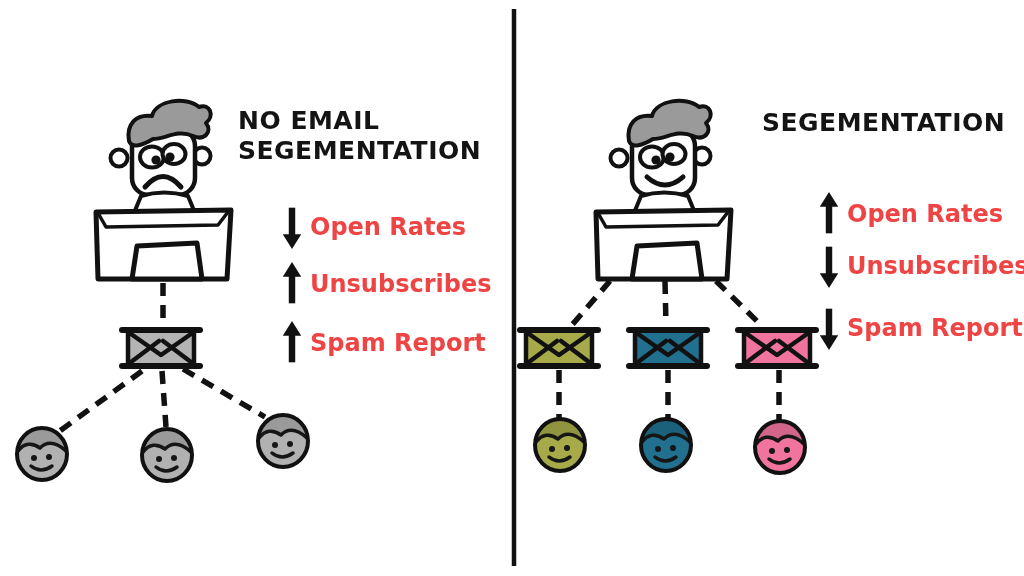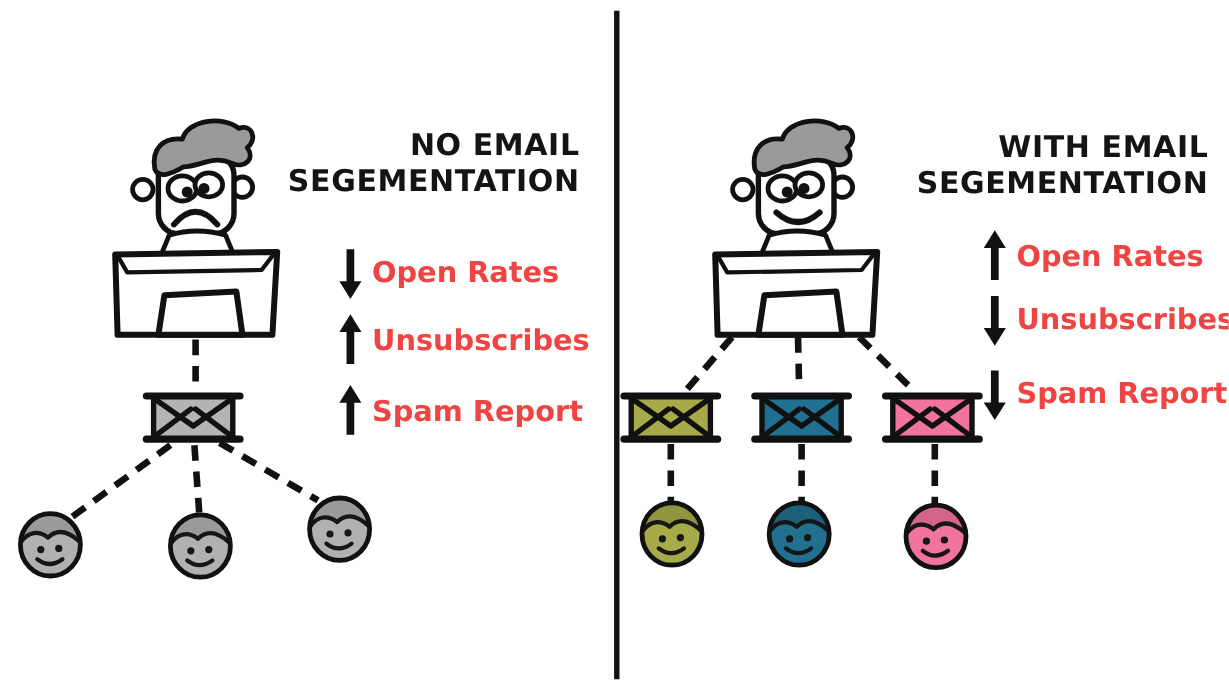--- a/index.html
+++ b/index.html
@@ -2,21 +2,21 @@
 <html><head>
 <meta charset="utf-8">
 <style>
   html,body{margin:0;padding:0;background:#fff;}
   .canvas{
     position:relative;width:1024px;height:576px;background:#ffffff;
     overflow:hidden;font-family:"DejaVu Sans",sans-serif;color:#161616;
   }
   .art{position:absolute;left:0;top:0;width:1024px;height:576px;}
   .panel-title{
-    position:absolute;text-align:right;font-weight:bold;
+    position:absolute;text-align:left;font-weight:bold;
     font-size:25px;line-height:30px;letter-spacing:.5px;color:#141414;
   }
   .panel-title span{display:block;}
   .metric{
     position:absolute;display:flex;align-items:center;gap:7px;
     font-size:24px;font-weight:600;color:#ef4444;white-space:nowrap;
   }
   .metric svg{flex:0 0 auto;display:block;}
   .ink{stroke:#111;fill:none;}
 </style>
@@ -149,21 +149,20 @@
   </div>
   <div class="metric" style="left:281px;top:320px;">
     <svg width="22" height="46" viewBox="0 0 22 50">
       <line x1="11" y1="46" x2="11" y2="14" stroke="#111" stroke-width="7"></line>
       <polygon points="1,17 21,17 11,1" fill="#111"></polygon>
     </svg>
     <span>Spam Report</span>
   </div>
 
   <div class="panel-title" style="left:762px;top:108px;width:245px;">
-    <span>WITH EMAIL</span>
     <span>SEGEMENTATION</span>
   </div>
 
   <div class="metric" style="left:818px;top:191px;">
     <svg width="22" height="46" viewBox="0 0 22 50">
       <line x1="11" y1="46" x2="11" y2="14" stroke="#111" stroke-width="7"></line>
       <polygon points="1,17 21,17 11,1" fill="#111"></polygon>
     </svg>
     <span>Open Rates</span>
   </div>

